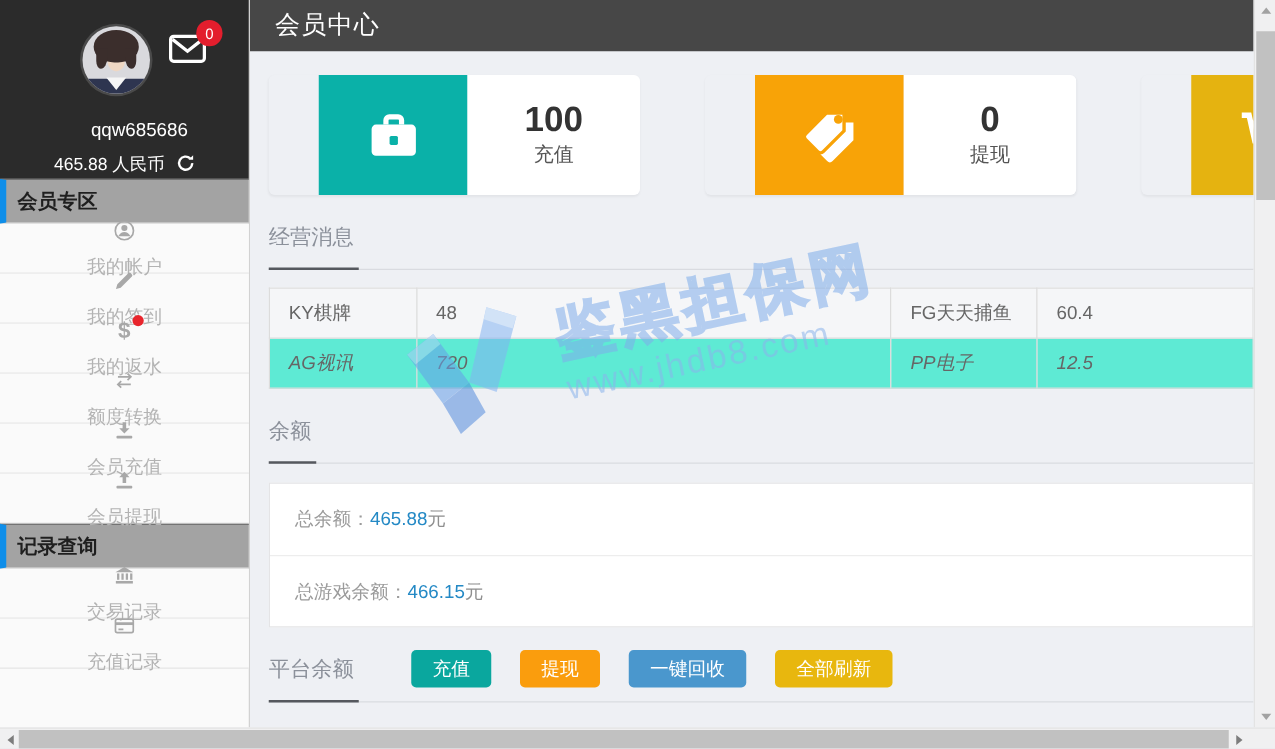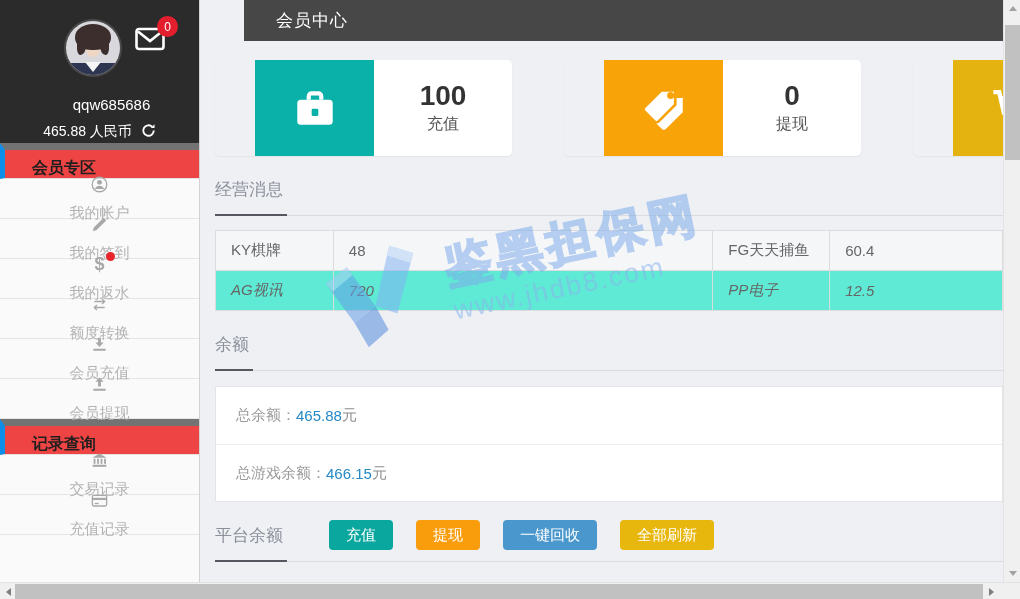--- a/index.html
+++ b/index.html
@@ -16,29 +16,29 @@
   .avatar .face{position:absolute;left:20px;top:17px;width:14px;height:19px;background:#efd7c3;border-radius:45%;}
   .avatar .hair{position:absolute;left:9px;top:3px;width:36px;height:26px;background:#3b2e2c;border-radius:50% 50% 46% 46%;}
   .avatar .hairL{position:absolute;left:11px;top:18px;width:9px;height:16px;background:#3b2e2c;border-radius:0 0 60% 40%;}
   .avatar .hairR{position:absolute;right:11px;top:18px;width:9px;height:16px;background:#3b2e2c;border-radius:0 0 40% 60%;}
   .avatar .torso{position:absolute;bottom:0;left:0;right:0;height:12px;background:#2e3550;}
   .avatar .collar{position:absolute;bottom:3px;left:50%;transform:translateX(-50%);width:0;height:0;border-left:8px solid transparent;border-right:8px solid transparent;border-top:10px solid #f5f5f5;}
   .mail{position:absolute;left:135px;top:27px;cursor:pointer;}
   .badge{position:absolute;top:-11px;right:-13px;width:21px;height:21px;border-radius:50%;background:#e31e2d;color:#fff;font-size:12px;display:flex;align-items:center;justify-content:center;}
   .username{position:absolute;top:96px;width:100%;text-align:center;font-size:15px;color:#fff;padding-left:24px;}
   .balance-line{position:absolute;top:105px;width:100%;display:flex;justify-content:center;align-items:center;gap:9px;font-size:14px;color:#fff;margin-top:18px;}
-  .nav-sec-head{height:36px;line-height:35px;background:#ef4444;border-top:7px solid #737373;border-bottom:1px solid #e3e3e3;border-left:5px solid #0f8ee9;padding-left:27px;font-size:16px;font-weight:bold;color:#1f1f1f;}
+  .nav-sec-head{height:36px;line-height:35px;background:#a3a3a3;border-top:1px solid #737373;border-bottom:1px solid #e3e3e3;border-left:5px solid #0f8ee9;padding-left:9px;font-size:16px;font-weight:bold;color:#1f1f1f;}
   .nav-item{height:40px;display:flex;align-items:center;justify-content:center;gap:10px;border-bottom:1px solid #e5e5e5;background:#fafafa;color:#b3b3b3;font-size:15px;cursor:pointer;flex-direction:column;}
   .icon-wrap{position:relative;width:19px;height:19px;display:flex;align-items:center;justify-content:center;}
   .icon-wrap svg{display:block;}
   .dollar{font-size:18px;font-weight:bold;color:#a8a8a8;line-height:19px;}
   .red-dot{position:absolute;top:-3px;right:-6px;width:9px;height:9px;border-radius:50%;background:#e8252c;}
   
   .main{position:absolute;left:200px;top:0;width:803px;height:582px;overflow:hidden;background:#eef0f4;}
-  .topbar{height:41px;background:#474747;color:#fff;font-size:17px;line-height:41px;padding-left:32px;letter-spacing:1px;margin-left:44px;}
+  .topbar{height:41px;background:#474747;color:#fff;font-size:20px;line-height:41px;padding-left:20px;letter-spacing:1px;}
   .content{position:relative;width:803px;height:541px;padding:19px 0 0 15px;overflow:hidden;}
   .cards{display:flex;gap:52px;}
   .card{flex:none;width:297px;height:96px;border-radius:5px;overflow:hidden;display:flex;box-shadow:0 1px 2px rgba(0,0,0,.05);padding-left:40px;}
   .card-icon{width:119px;display:flex;align-items:center;justify-content:center;}
   .ci-1{background:#0ab1a8;} .ci-2{background:#f8a307;} .ci-3{background:#e5b310;}
   .card-body{flex:1;background:#fff;display:flex;flex-direction:column;align-items:center;justify-content:center;}
   .card-value{font-size:28px;font-weight:bold;color:#333;line-height:30px;}
   .card-label{font-size:16px;color:#555;margin-top:3px;}
   .sec-head{border-bottom:1px solid #d9dbe0;display:flex;align-items:flex-start;margin-top:22px;width:788px;}
   .sec-title{font-size:17px;color:#8b909a;padding:0 4px 13px 0;border-bottom:2px solid #55585e;margin-bottom:-1px;}

